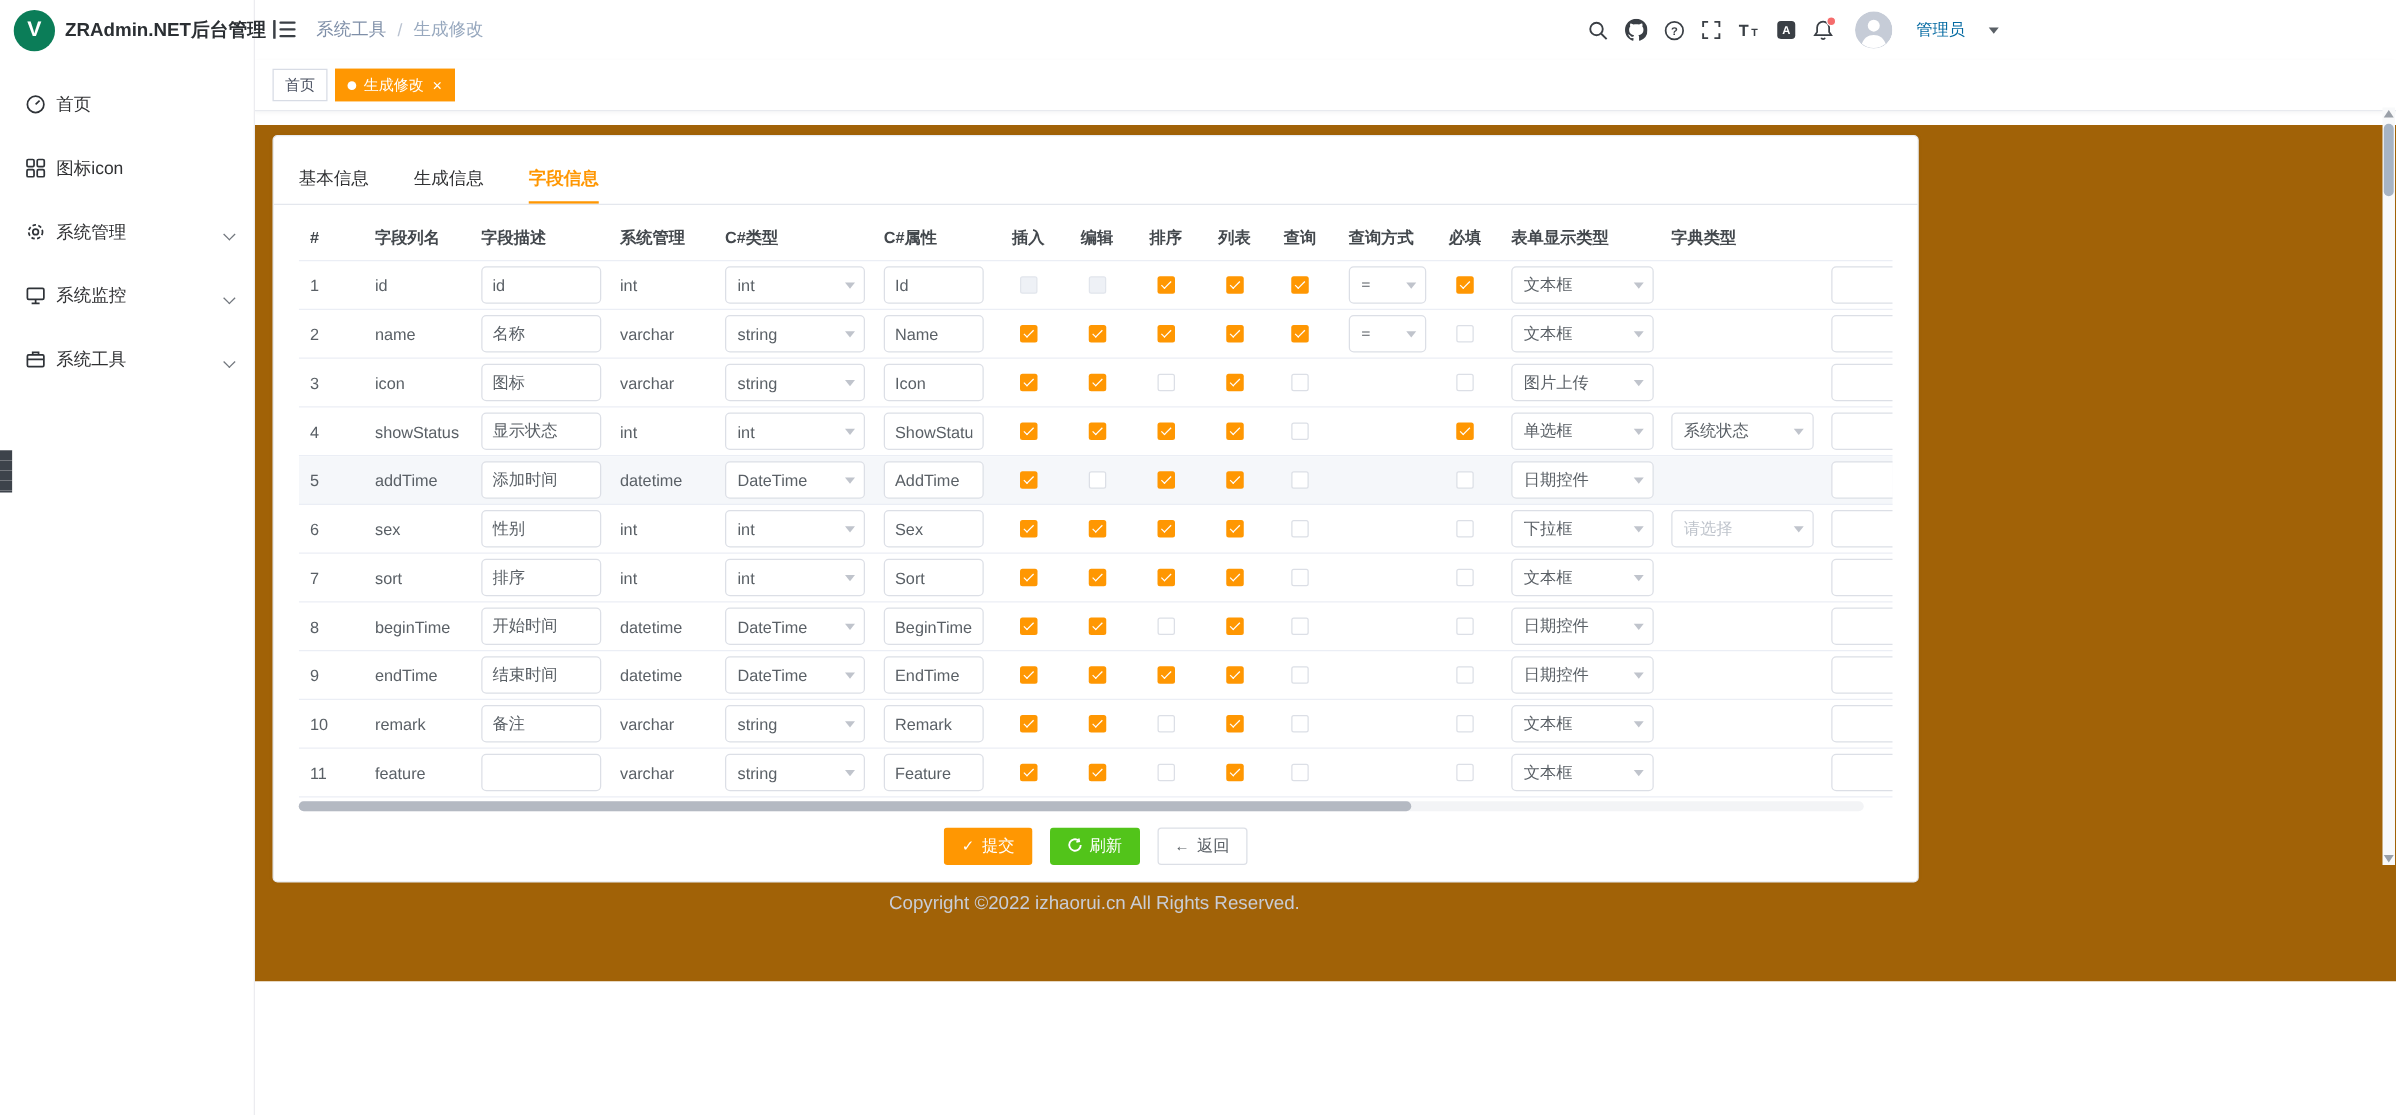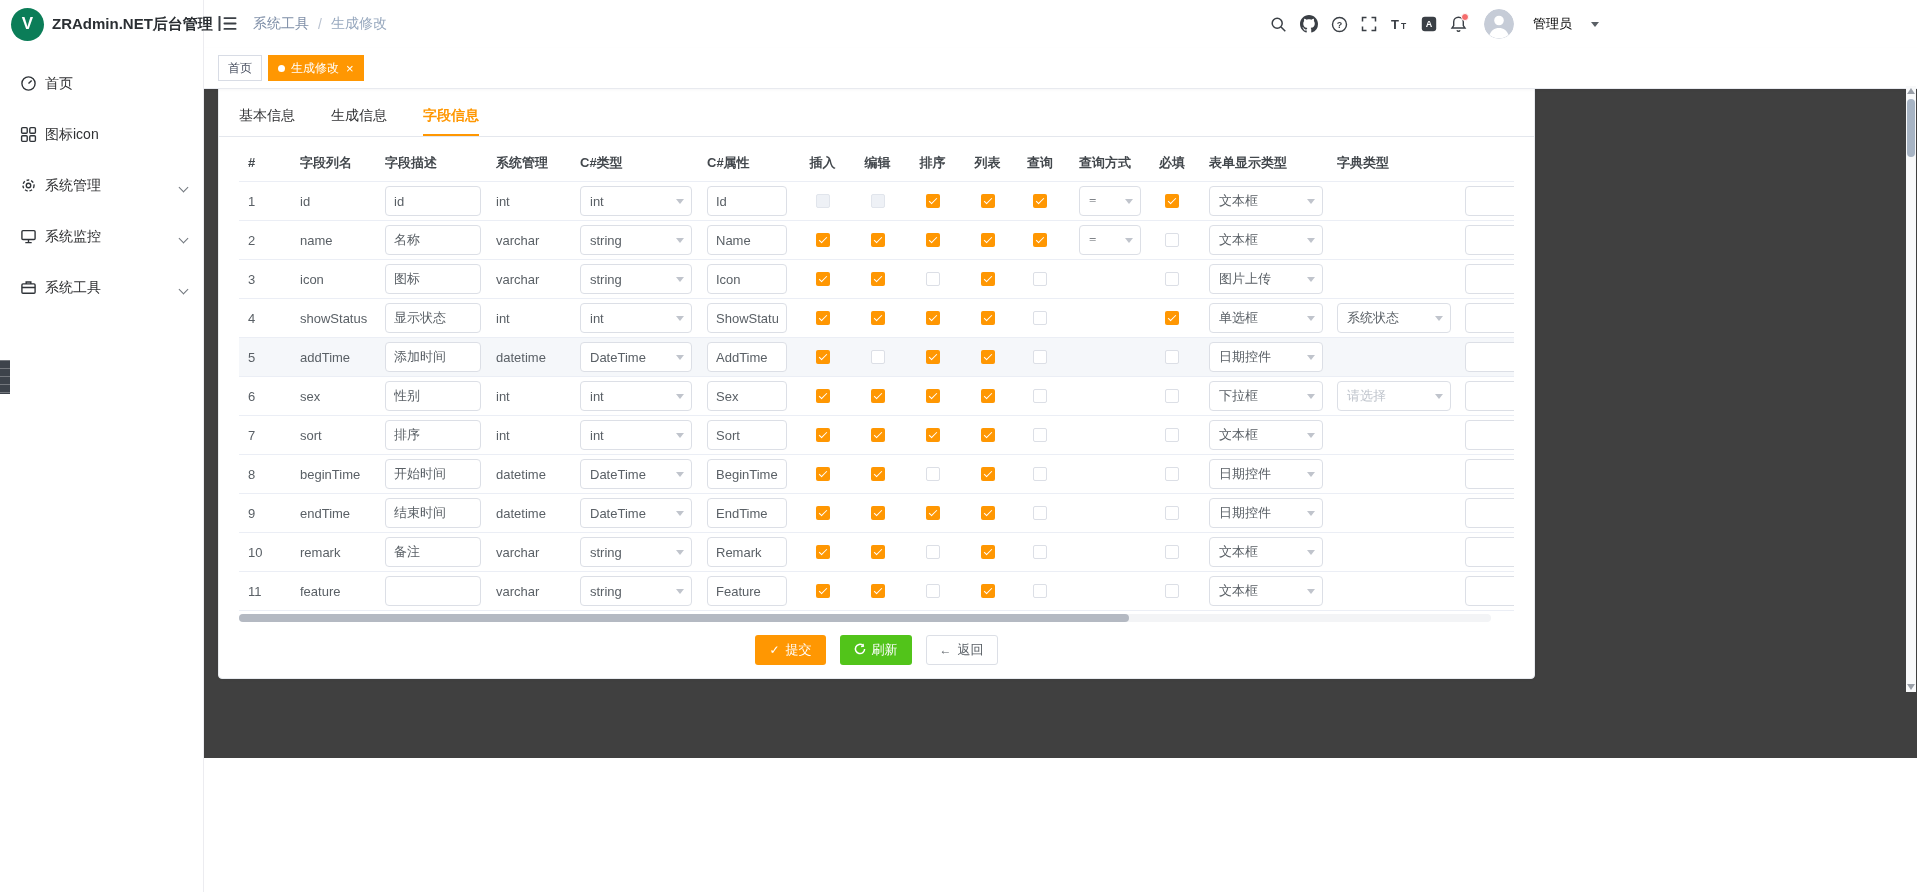--- a/index.html
+++ b/index.html
@@ -21,33 +21,33 @@
   .header{position:absolute;left:204px;top:0;width:1713px;height:48px;background:#fff;border-bottom:1px solid #f2f3f5;}
   .hamburger{position:absolute;left:14px;top:15px;cursor:pointer;display:flex;}
   .breadcrumb{position:absolute;left:49px;top:0;height:48px;display:flex;align-items:center;font-size:14px;}
   .bc-parent{color:#7f8fa8;cursor:pointer;}
   .bc-sep{color:#b9c2d0;margin:0 9px;}
   .bc-current{color:#97a8be;}
   .hdr-right{position:absolute;left:1066px;top:0;height:48px;display:flex;align-items:center;gap:13px;}
   .hicon{display:flex;align-items:center;cursor:pointer;position:relative;}
   .bell-dot{position:absolute;top:-2px;right:-2px;width:6px;height:6px;border-radius:50%;background:#f56c6c;border:1px solid #fff;}
   .avatar{margin-left:4px;cursor:pointer;display:flex;border-radius:50%;overflow:hidden;}
-  .username{font-size:13px;color:#000000;margin-left:6px;cursor:pointer;white-space:nowrap;}
+  .username{font-size:13px;color:#0369a1;margin-left:6px;cursor:pointer;white-space:nowrap;}
   .user-caret{width:0;height:0;border-left:4px solid transparent;border-right:4px solid transparent;border-top:5px solid #5a6066;margin-left:6px;cursor:pointer;}
 
   
   .tagsbar{position:absolute;left:204px;top:48px;width:1713px;height:40px;background:#fff;border-bottom:1px solid #e8eaef;box-shadow:0 1px 3px rgba(0,21,41,.04);z-index:4;}
   .tags{display:flex;align-items:center;height:100%;padding-left:14px;gap:6px;}
   .tag{height:26px;box-sizing:border-box;display:inline-flex;align-items:center;padding:0 9px;border:1px solid #d8dce5;background:#fff;color:#495060;font-size:12px;cursor:pointer;white-space:nowrap;}
   .tag.active{background:#ff9702;border-color:#ff9702;color:#fff;}
   .tag-dot{width:7px;height:7px;border-radius:50%;background:#fff;margin-right:6px;}
   .tag-close{margin-left:7px;font-size:13px;line-height:1;}
 
   
-  .content{position:absolute;left:204px;top:73px;width:1713px;height:685px;background:#404040;}
+  .content{position:absolute;left:204px;top:100px;width:1713px;height:685px;background:#a16207;}
   .card{position:absolute;left:14px;top:8px;width:1315px;height:596px;background:#fff;border:1px solid #e8ebef;border-radius:4px;box-shadow:0 0 4px rgba(0,0,0,.03);}
   .card-tabs{position:absolute;left:20px;top:14px;height:40px;display:flex;}
   .ctab{height:38px;line-height:38px;margin-right:36px;font-size:14px;color:#303133;cursor:pointer;border-bottom:2px solid transparent;}
   .ctab.active{color:#ff9702;border-bottom-color:#ff9702;font-weight:bold;}
   .card-tabs-divider{position:absolute;left:0;top:54px;width:100%;border-bottom:1px solid #e4e7ed;}
 
   
   .tbl-wrap{position:absolute;left:20px;top:62px;width:1275px;height:468px;overflow:hidden;}
   .thead,.trow{display:grid;grid-template-columns:52px 92px 104px 84px 126px 98px 55px 55px 55px 55px 50px 84px 46px 128px 128px 90px;width:1302px;align-items:center;box-sizing:border-box;}
   .thead{height:38px;border-bottom:1px solid #ebeef5;}
@@ -708,20 +708,21 @@
               </svg></span>
           <span>刷新</span>
         </button>
         <button class="btn btn-back">
           <span class="bic">←</span>
           <span>返回</span>
         </button>
       </div>
     </section>
 
+    <div class="page-footer">Copyright ©2022 izhaorui.cn All Rights Reserved.</div>
   </main>
 
   <div class="vscroll">
     <i class="vs-arrow vs-up"></i>
     <div class="vs-thumb"></div>
     <i class="vs-arrow vs-down"></i>
   </div>
 </div>
 
 </body></html>

